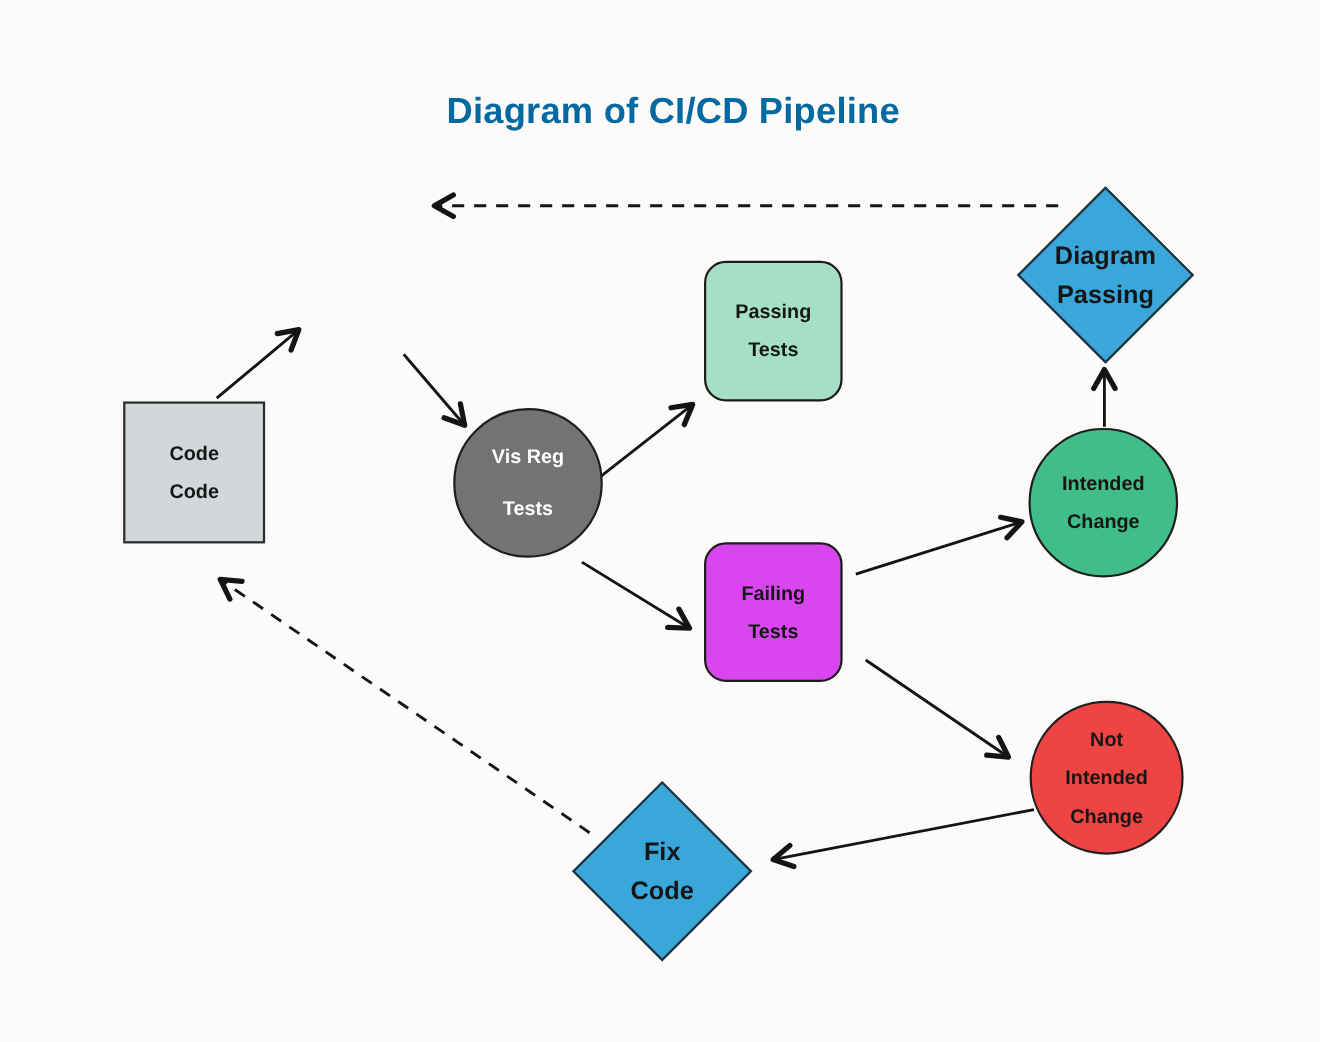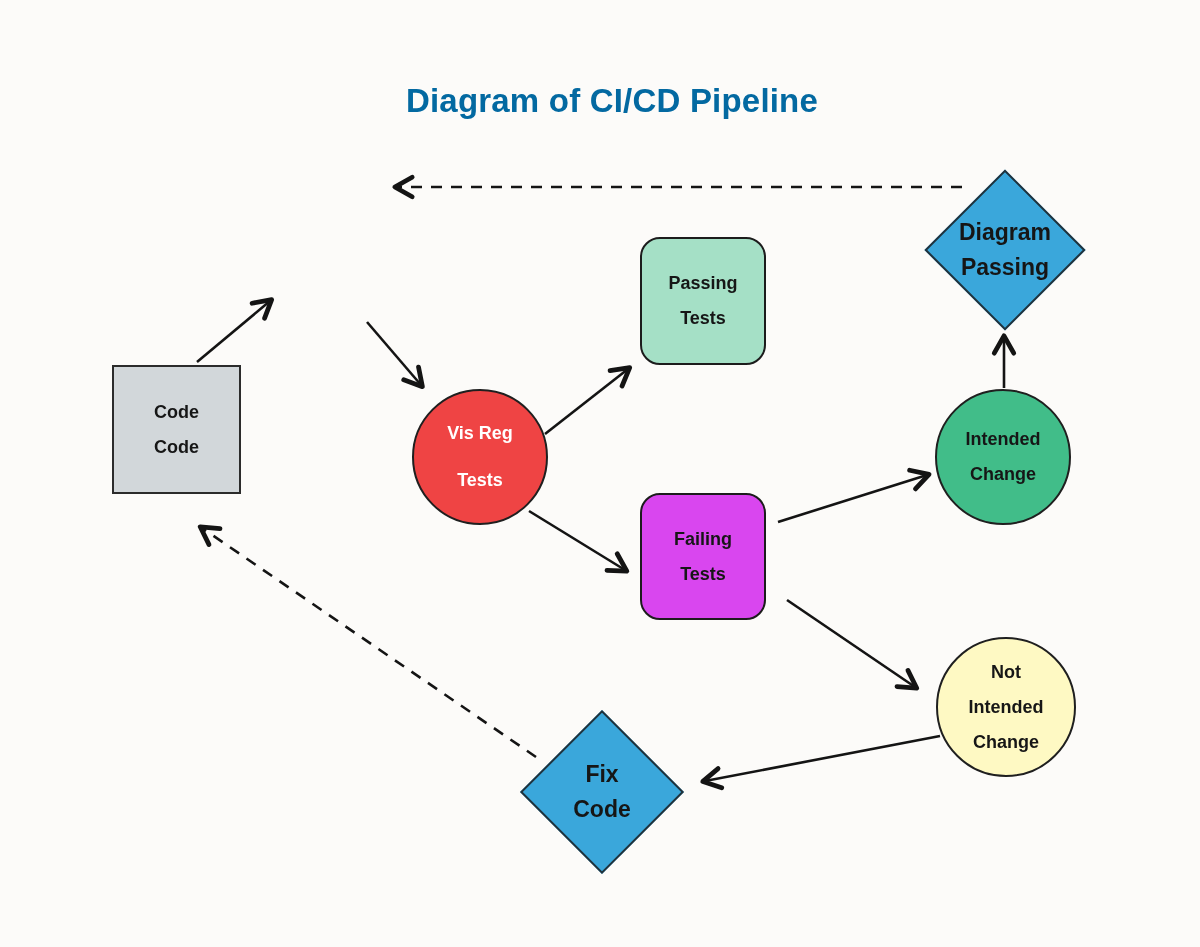--- a/index.html
+++ b/index.html
@@ -109,41 +109,41 @@
       <line x1="536" y1="757" x2="202" y2="528" stroke-dasharray="11 9" marker-end="url(#arrow)"></line>
     </g>
   </svg>
 
   <div class="node node-square" style="left: 112px; top: 365px; width: 129px; height: 129px; background-color: rgb(210, 215, 218);">
     <span>Code</span>
     <span>Code</span>
   </div>
 
 
-  <div class="node node-circle white-text" style="left: 412px; top: 389px; width: 136px; height: 136px; background-color: #ef4444; gap: 12px;">
+  <div class="node node-circle white-text" style="left: 412px; top: 371px; width: 136px; height: 136px; background-color: #737373; gap: 12px;">
     <span>Vis Reg</span>
     <span>Tests</span>
   </div>
 
   <div class="node node-rounded" style="left: 640px; top: 237px; width: 126px; height: 128px; background-color: rgb(165, 224, 198);">
     <span>Passing</span>
     <span>Tests</span>
   </div>
 
   <div class="node node-rounded" style="left: 640px; top: 493px; width: 126px; height: 127px; background-color: #d946ef;">
     <span>Failing</span>
     <span>Tests</span>
   </div>
 
   <div class="node node-circle" style="left: 935px; top: 389px; width: 136px; height: 136px; background-color: rgb(65, 189, 137);">
     <span>Intended</span>
     <span>Change</span>
   </div>
 
-  <div class="node node-circle" style="left: 936px; top: 637px; width: 140px; height: 140px; background-color: #fef9c3;">
+  <div class="node node-circle" style="left: 936px; top: 637px; width: 140px; height: 140px; background-color: #ef4444;">
     <span>Not</span>
     <span>Intended</span>
     <span>Change</span>
   </div>
 
   <div class="diamond" style="left:948px; top:193px; width:114px; height:114px;">
     <div class="diamond-shape" style="background-color: rgb(58, 167, 219);"></div>
     <div class="diamond-label">
       <span>Diagram</span>
       <span>Passing</span>

